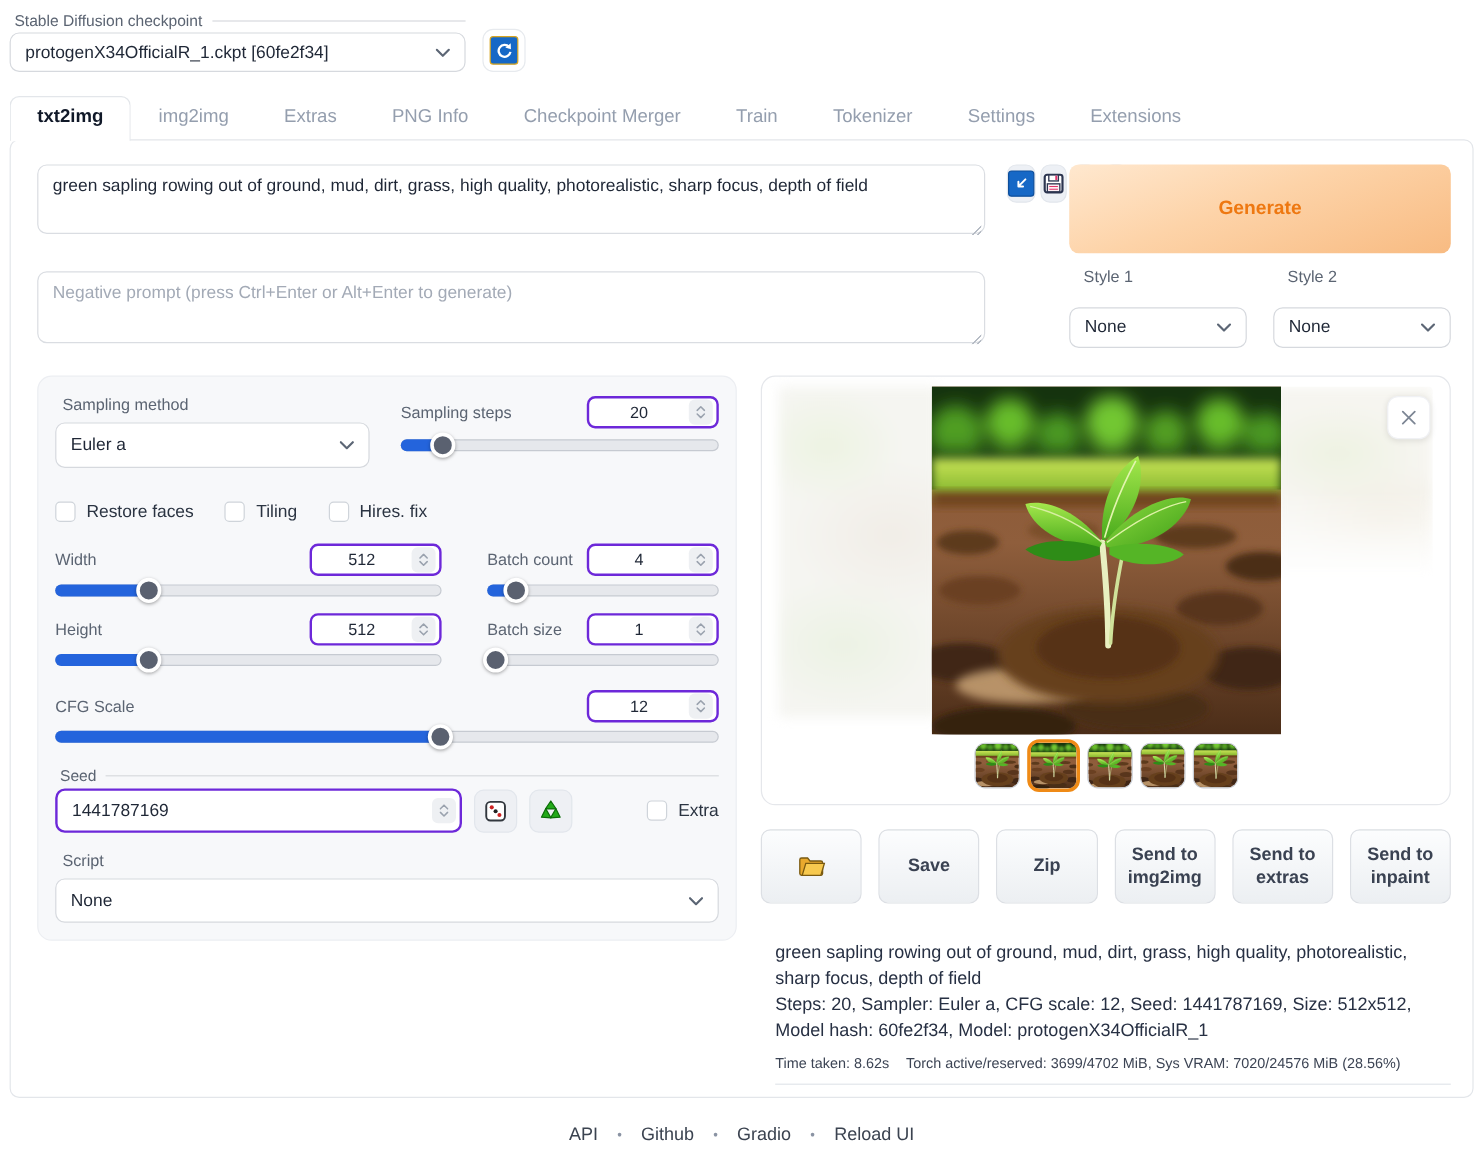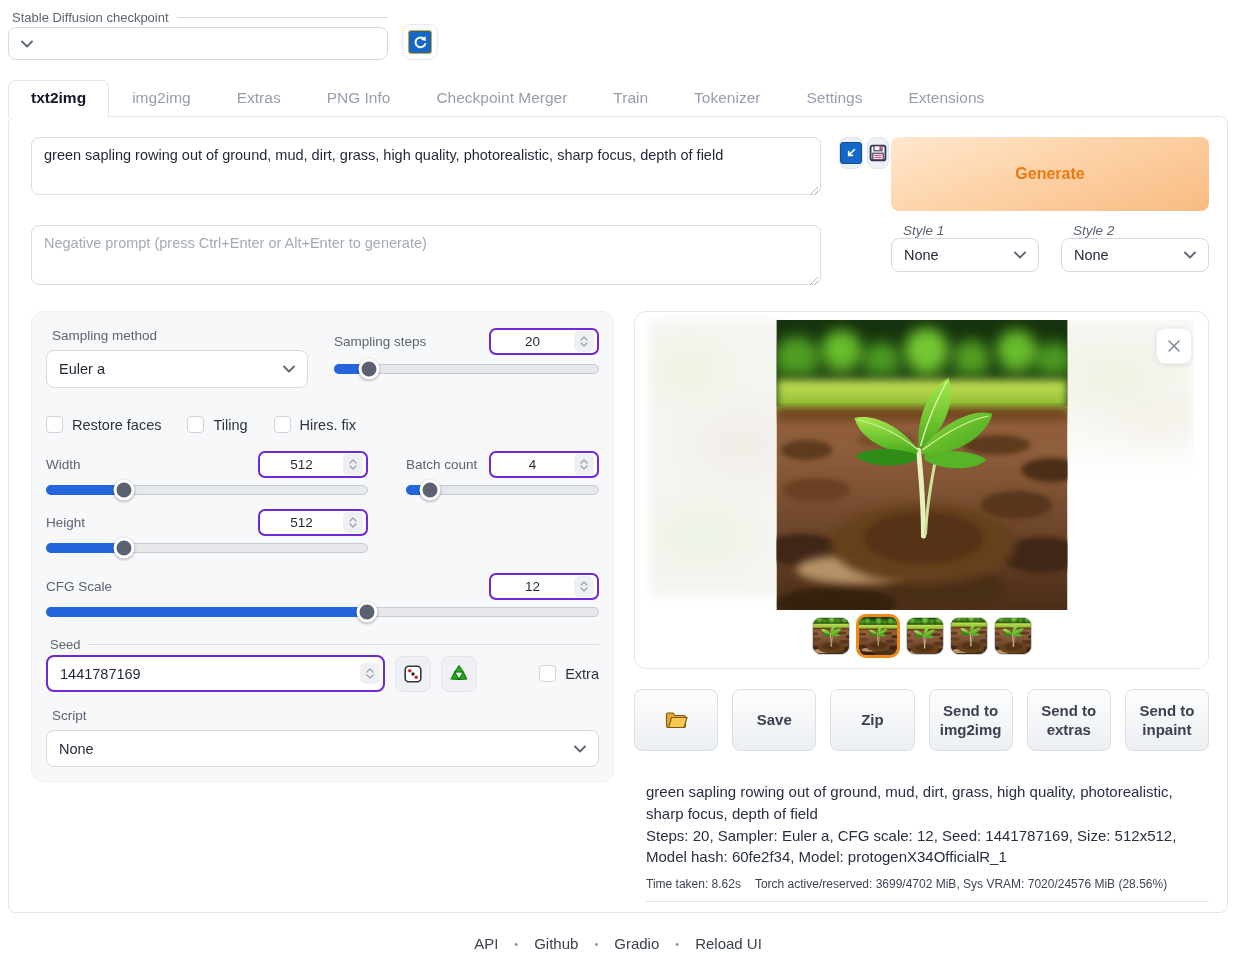--- a/index.html
+++ b/index.html
@@ -49,21 +49,21 @@
   .arrow-chip { width:22px; height:22px; background:#1668c6; border:1px solid #0d4e9b; border-radius:3px;
                 display:flex; align-items:center; justify-content:center; }
   .token-counter { font-size:14px; color:#2f3642; margin-top:5px; }
 
   .gen-col { width:318px; }
   .generate { width:100%; height:74px; border:none; border-radius:8px; cursor:pointer;
               background:linear-gradient(160deg,#ffe8cf 0%,#fdd3a8 45%,#f8bb82 100%);
               font-family:inherit; font-size:16px; font-weight:bold; color:#ee7811; }
   .styles-row { display:flex; gap:22px; margin-top:4px; }
   .style-field { flex:1; }
-  .style-field .lbl { margin:8px 0 0 12px;font-style:italic; }
+  .style-field .lbl { margin:8px 0 18px 12px; }
   .lbl { font-size:13.5px; color:#5b6472; }
 
   
   .row2 { display:flex; gap:20px; margin-top:22px; align-items:flex-start; }
   .settings { width:583px; background:#f7f8fa; border:1px solid #eceef2; border-radius:12px; padding:14px; }
 
   .samp-row { display:flex; gap:26px; }
   .samp-method { width:262px; }
   .samp-method .lbl { margin:2px 0 7px 6px; }
   .samp-method .select { height:38px; }
@@ -235,20 +235,21 @@
 
 <div class="page">
 
   <div class="ckpt-row">
     <div class="ckpt-field">
       <div class="field-legend">
         <span>Stable Diffusion checkpoint</span>
         <i class="legend-line"></i>
       </div>
       <div class="select">
+        <span class="select-value">protogenX34OfficialR_1.ckpt [60fe2f34]</span>
         <svg width="12" height="8" viewBox="0 0 12 7">
             <use href="#chevDown"></use>
           </svg>
       </div>
     </div>
     <button class="refresh-btn">
       <span class="refresh-inner">
         <svg width="15" height="15" viewBox="0 0 20 20">
           <path d="M16.5 11 A6.6 6.6 0 1 1 15 5.5" stroke="#fff" stroke-width="2.6" fill="none"></path>
           <path d="M16.8 1.5 L17 8 L10.8 6.2 Z" fill="#fff"></path>
@@ -459,20 +460,40 @@
                         <use href="#spinDn"></use>
                       </svg>
                   </span>
                 </div>
               </div>
               <div class="slider">
                 <div class="slider-fill" style="width:12%"></div>
                 <div class="slider-handle" style="left:12%"></div>
               </div>
             </div>
+            <div class="ctl">
+              <div class="ctl-head">
+                <span class="lbl">Batch size</span>
+                <div class="num">
+                  <span class="num-val">1</span>
+                  <span class="spin">
+                    <svg width="8" height="5" viewBox="0 0 8 5">
+                        <use href="#spinUp"></use>
+                      </svg>
+                    <svg width="8" height="5" viewBox="0 0 8 5">
+                        <use href="#spinDn"></use>
+                      </svg>
+                  </span>
+                </div>
+              </div>
+              <div class="slider">
+                <div class="slider-fill" style="width:3%"></div>
+                <div class="slider-handle" style="left:3%"></div>
+              </div>
+            </div>
           </div>
         </div>
 
         <div class="ctl cfg-ctl">
           <div class="ctl-head">
             <span class="lbl">CFG Scale</span>
             <div class="num">
               <span class="num-val">12</span>
               <span class="spin">
                 <svg width="8" height="5" viewBox="0 0 8 5">

